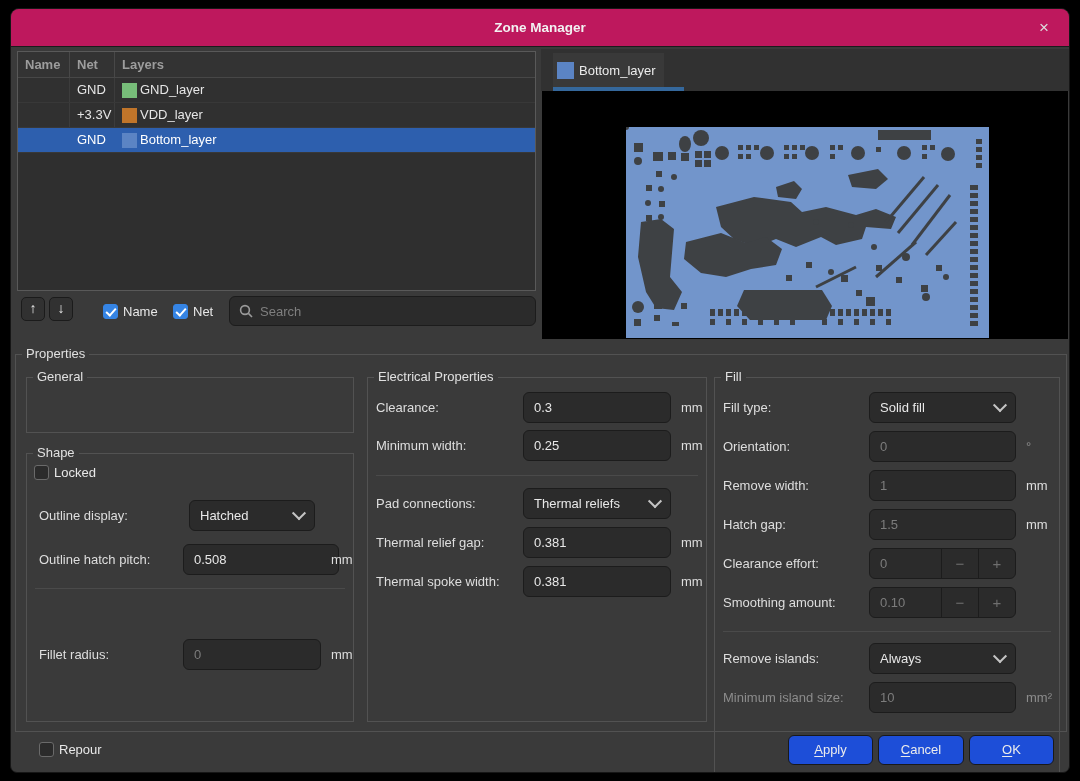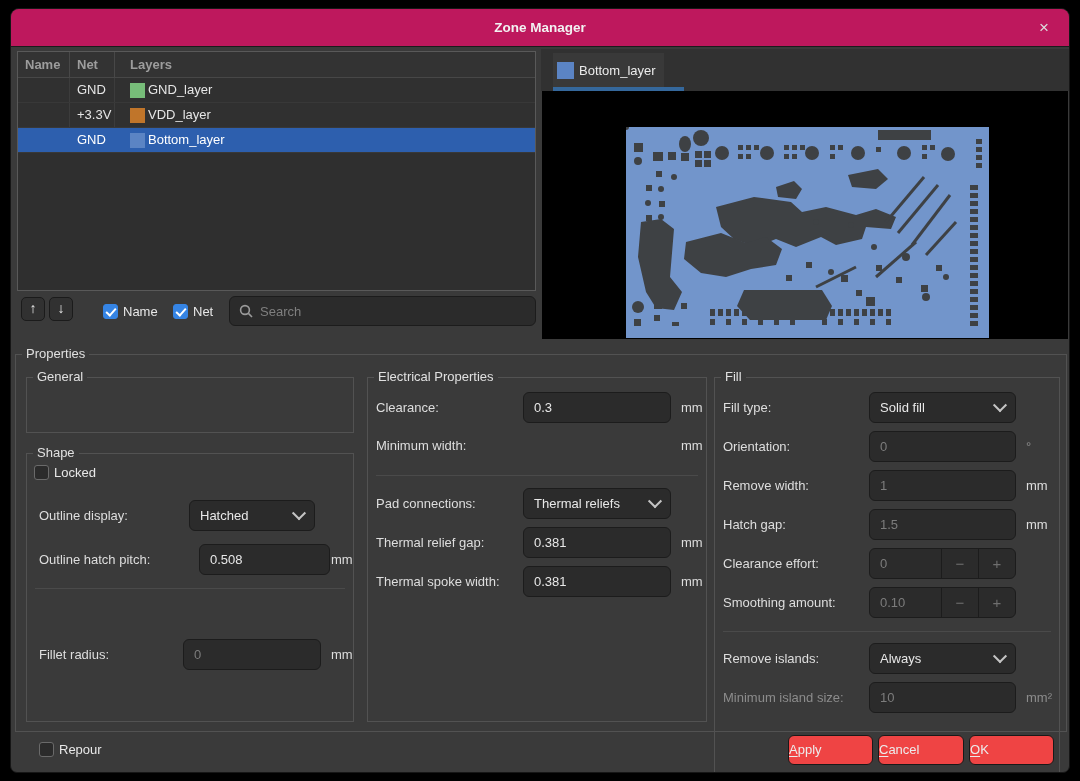--- a/index.html
+++ b/index.html
@@ -18,21 +18,21 @@
           border:1px solid #595959;box-sizing:border-box;}
   .thead{display:flex;height:25px;background:#333333;border-bottom:1px solid #474747;}
   .th{box-sizing:border-box;padding:0 7px;line-height:25px;font-weight:bold;color:#9d9d9d;border-right:1px solid #484848;}
   .th:last-child{border-right:none;}
   .trow{display:flex;height:24px;background:#303030;border-bottom:1px solid #383838;}
   .trow .td{box-sizing:border-box;padding:0 7px;line-height:24px;border-right:1px solid #3c3c3c;color:#e6e6e6;
             display:flex;align-items:center;overflow:hidden;white-space:nowrap;}
   .trow .td:last-child{border-right:none;}
   .trow.selected{background:#2d5fae;}
   .trow.selected .td{border-right-color:#2d5fae;color:#ffffff;}
-  .col-name{width:52px;}.col-net{width:45px;}.col-layers{flex:1;margin-left:8px;}
+  .col-name{width:52px;}.col-net{width:45px;}.col-layers{flex:1;}
   .swatch{width:15px;height:15px;margin-right:3px;flex:none;}
   
   .tool-btn{position:absolute;width:24px;height:24px;background:#313131;border:1px solid #1b1b1b;border-radius:5px;
             box-sizing:border-box;text-align:center;line-height:21px;color:#e8e8e8;font-size:14px;}
   .cb{width:15px;height:15px;border-radius:3px;box-sizing:border-box;flex:none;position:relative;}
   .cb.unchecked{background:#2b2b2b;border:1px solid #6a6a6a;}
   .cb.checked{background:#3584e4;border:1px solid #3584e4;}
   .cb.checked::after{content:"";position:absolute;left:4px;top:1px;width:4px;height:8px;
                      border-right:2px solid #fff;border-bottom:2px solid #fff;transform:rotate(42deg);}
   .cbrow{position:absolute;display:flex;align-items:center;gap:5px;color:#e8e8e8;}
@@ -63,22 +63,22 @@
   .chev{width:8px;height:8px;border-right:2px solid #c4c4c4;border-bottom:2px solid #c4c4c4;
         transform:rotate(45deg) translate(-2px,-2px);flex:none;}
   .funit{position:absolute;top:0;height:32px;line-height:32px;color:#dedede;}
   .funit.dim{color:#8c8c8c;}
   .sep{position:absolute;left:8px;right:8px;height:1px;background:#4a4a4a;}
   .stepper{padding:0;color:#7c7c7c;}
   .stepper .sval{flex:1;padding:0 10px;}
   .stepper .sbtn{width:36px;height:100%;border-left:1px solid #1c1c1c;display:flex;align-items:center;
                  justify-content:center;color:#6f6f6f;font-size:15px;}
   
-  .btn{position:absolute;height:30px;background:#ef4444;border:1px solid #191919;border-radius:6px;box-sizing:border-box;
-       line-height:28px;color:#ececec;}
+  .btn{position:absolute;height:30px;background:#1d4ed8;border:1px solid #191919;border-radius:6px;box-sizing:border-box;
+       text-align:center;line-height:28px;color:#ececec;}
   .btn u{text-underline-offset:2px;}
   .mag{flex:none;}
 </style>
 </head>
 <body>
 
 <div id="stage">
   <div id="dialog">
 
     <div class="titlebar">
@@ -325,21 +325,21 @@
         </div>
         <div class="prow" style="left:12px;top:46px;width:310px">
           <span class="flabel">Outline display:</span>
           <div class="dropdown" style="left:150px;width:126px">
             <span>Hatched</span>
             <span class="chev"></span>
           </div>
         </div>
         <div class="prow" style="left:12px;top:90px;width:310px">
           <span class="flabel">Outline hatch pitch:</span>
-          <div class="tinput" style="left:160px;width:131px">
+          <div class="tinput" style="left:144px;width:156px">
             <span>0.508</span>
           </div>
           <span class="funit" style="left:292px">mm</span>
         </div>
         <div class="sep" style="top:134px"></div>
         <div class="prow" style="left:12px;top:185px;width:310px">
           <span class="flabel">Fillet radius:</span>
           <div class="tinput disabled" style="left:144px;width:138px">
             <span>0</span>
           </div>
@@ -351,20 +351,23 @@
         <span class="frame-label">Electrical Properties</span>
         <div class="prow" style="left:8px;top:14px;width:326px">
           <span class="flabel">Clearance:</span>
           <div class="tinput" style="left:147px;width:148px">
             <span>0.3</span>
           </div>
           <span class="funit" style="left:305px">mm</span>
         </div>
         <div class="prow" style="left:8px;top:52px;width:326px">
           <span class="flabel">Minimum width:</span>
+          <div class="tinput" style="left:147px;width:148px">
+            <span>0.25</span>
+          </div>
           <span class="funit" style="left:305px">mm</span>
         </div>
         <div class="sep" style="top:97px"></div>
         <div class="prow" style="left:8px;top:110px;width:326px">
           <span class="flabel">Pad connections:</span>
           <div class="dropdown" style="left:147px;width:148px">
             <span>Thermal reliefs</span>
             <span class="chev"></span>
           </div>
         </div>

